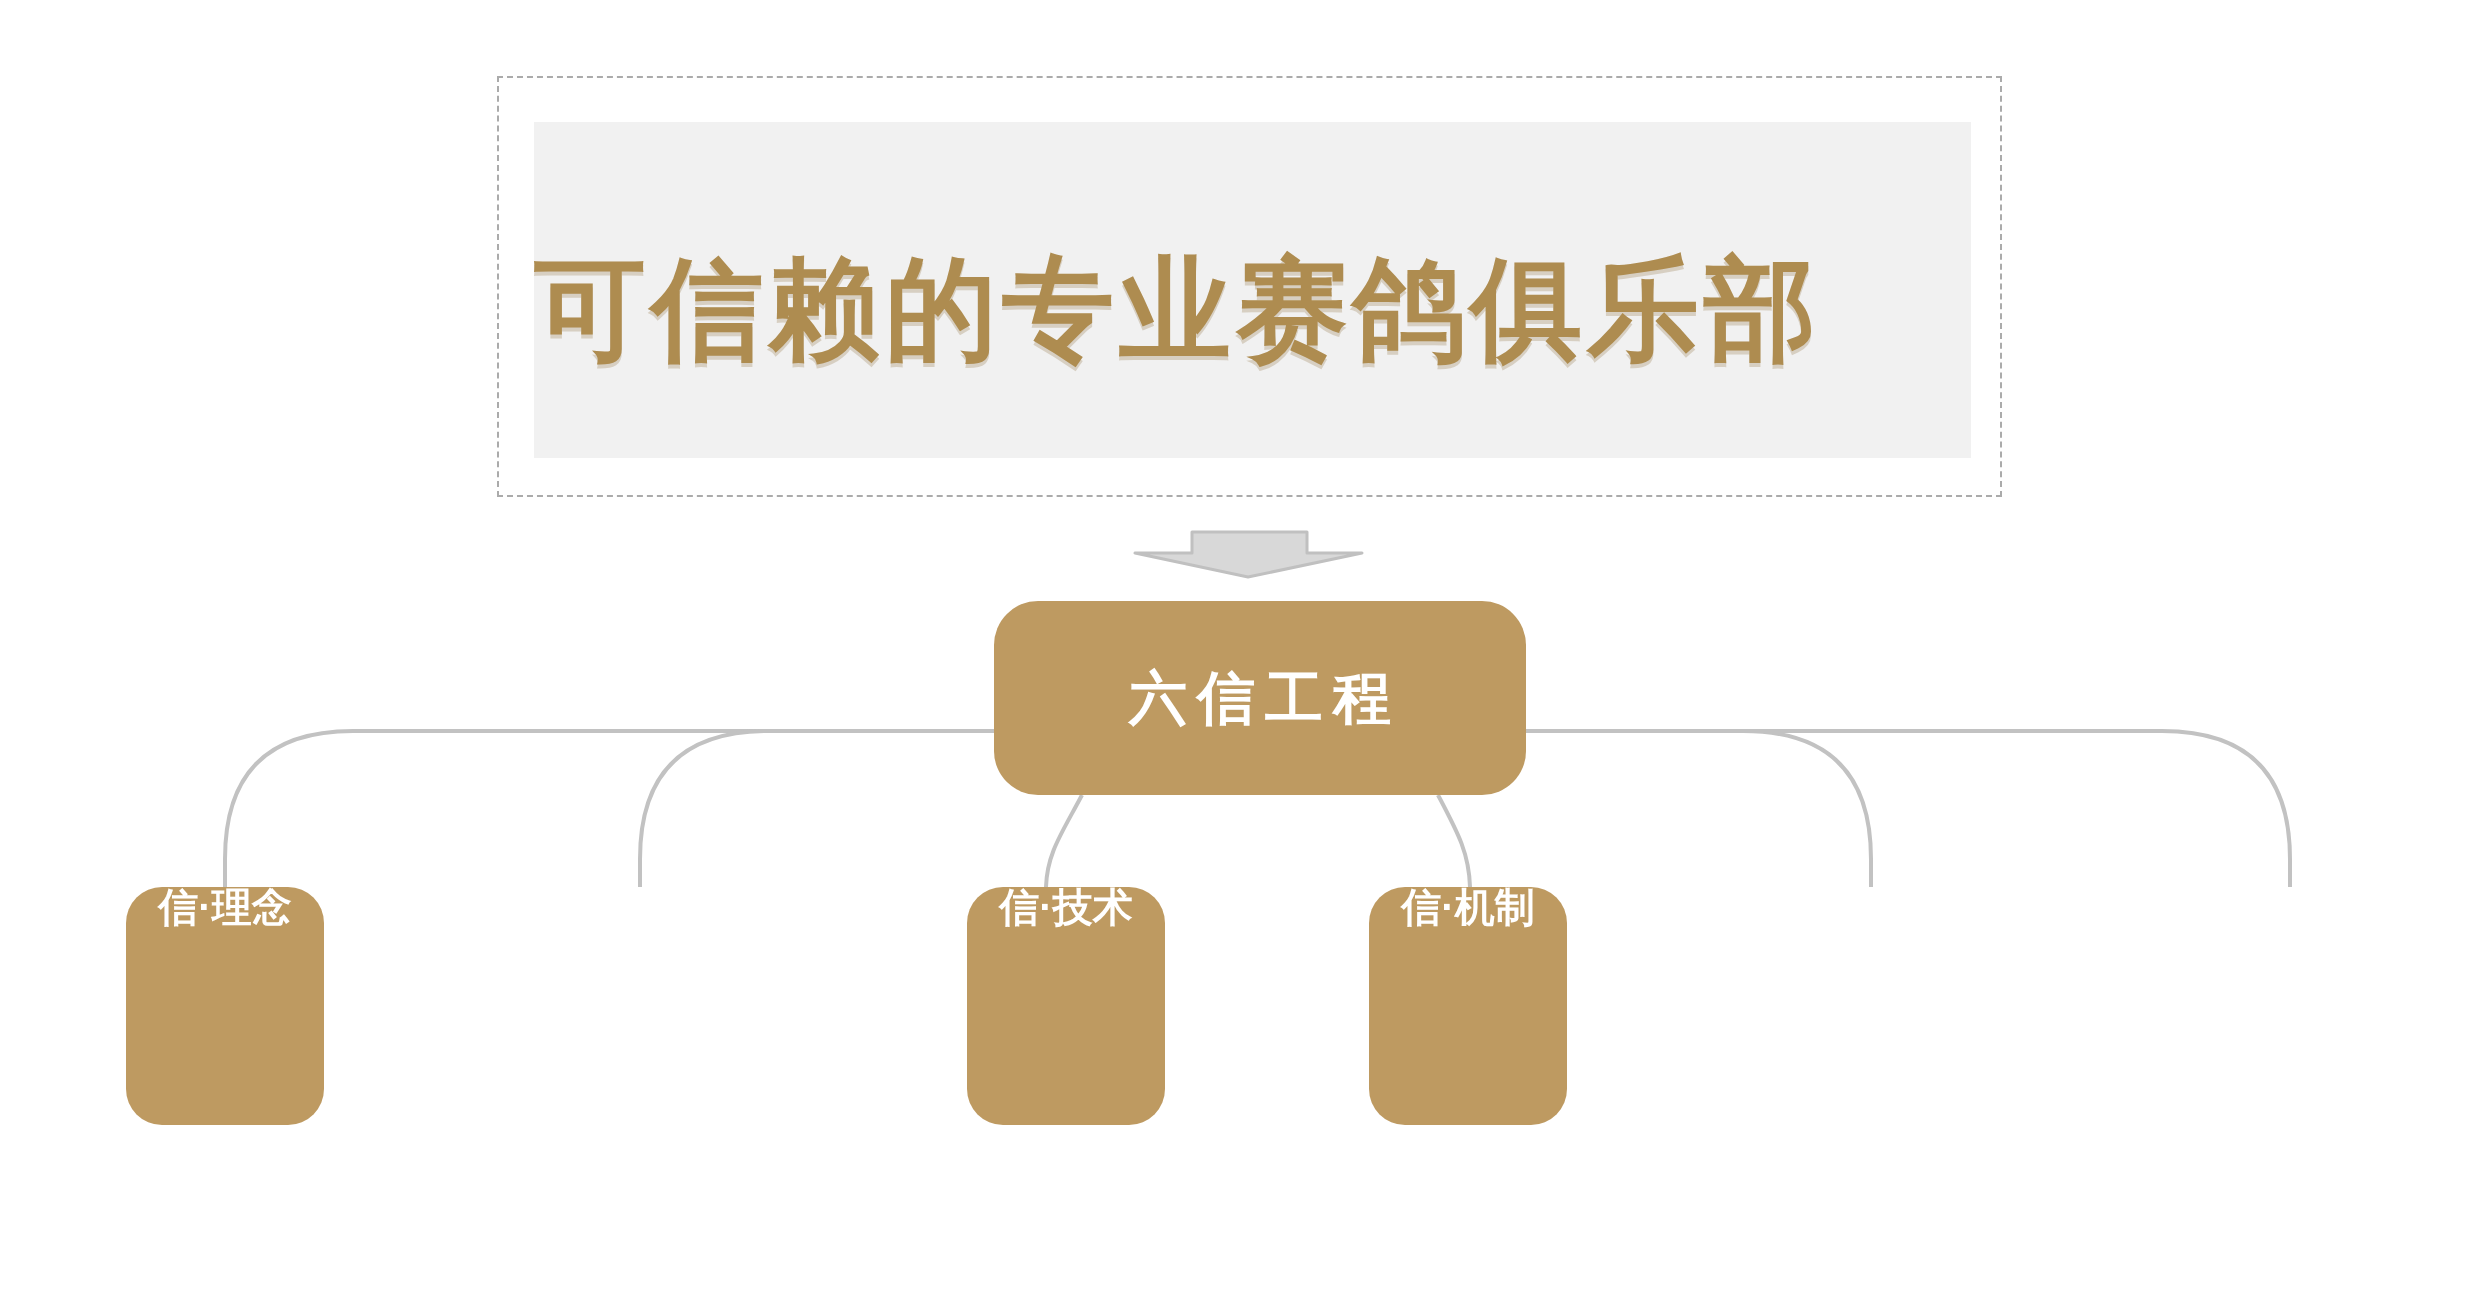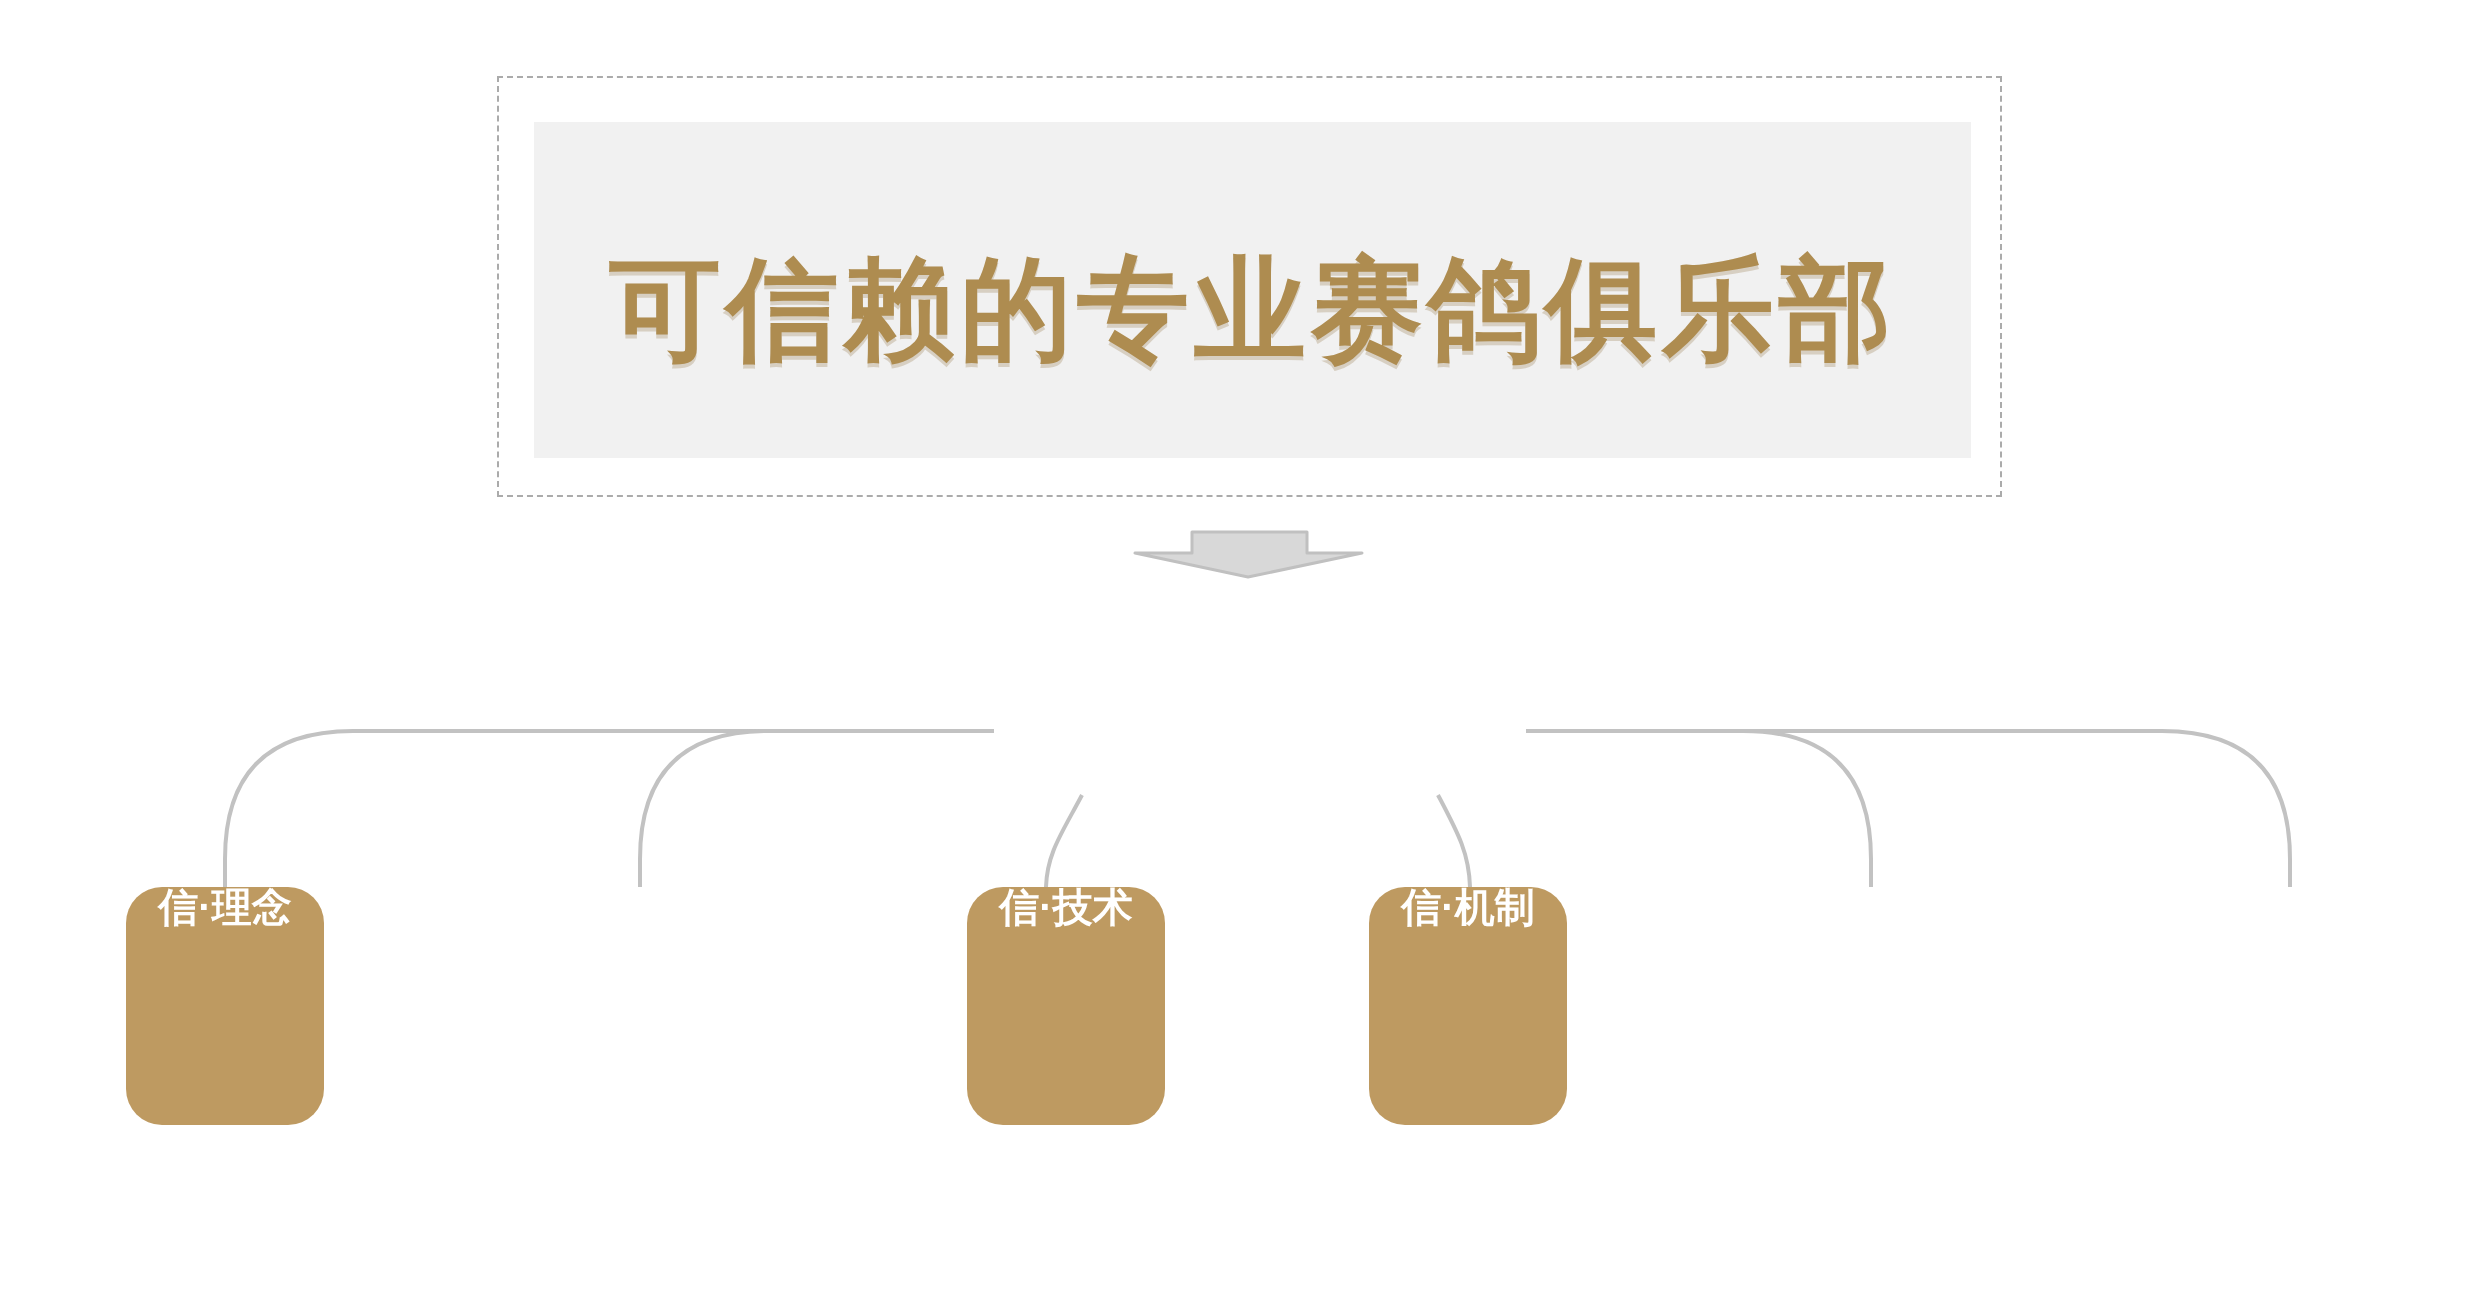--- a/index.html
+++ b/index.html
@@ -15,21 +15,21 @@
     position:absolute;
     left:497px;top:76px;width:1505px;height:421px;
     border:2px dashed #ababab;
     box-sizing:border-box;
   }
   
   .title-panel{
     position:absolute;
     left:534px;top:122px;width:1437px;height:336px;
     background:#f1f1f1;
-    display:flex;align-items:center;justify-content:center;
+    display:flex;align-items:center;
     padding-top:40px;
     box-sizing:border-box;
   }
   .title-text{
     font-size:112px;
     font-weight:900;
     color:#ae8c50;
     letter-spacing:5px;
     white-space:nowrap;
     line-height:1;
@@ -92,20 +92,23 @@
     <g fill="none" stroke="#c2c2c2" stroke-width="4">
       <path d="M994 731 H353 Q225 731 225 859 V887"></path>
       <path d="M994 731 H768 Q640 731 640 859 V887"></path>
       <path d="M1082 795 C1062 833 1047 853 1046 887"></path>
       <path d="M1438 795 C1458 833 1469 853 1470 887"></path>
       <path d="M1526 731 H1743 Q1871 731 1871 859 V887"></path>
       <path d="M1526 731 H2162 Q2290 731 2290 859 V887"></path>
     </g>
   </svg>
 
+  <div class="root-node">
+    <div class="root-label">六信工程</div>
+  </div>
 
   <div class="child-node c1">
     <div class="child-label">信·理念</div>
   </div>
   <div class="child-node c3">
     <div class="child-label">信·技术</div>
   </div>
   <div class="child-node c4">
     <div class="child-label">信·机制</div>
   </div>

